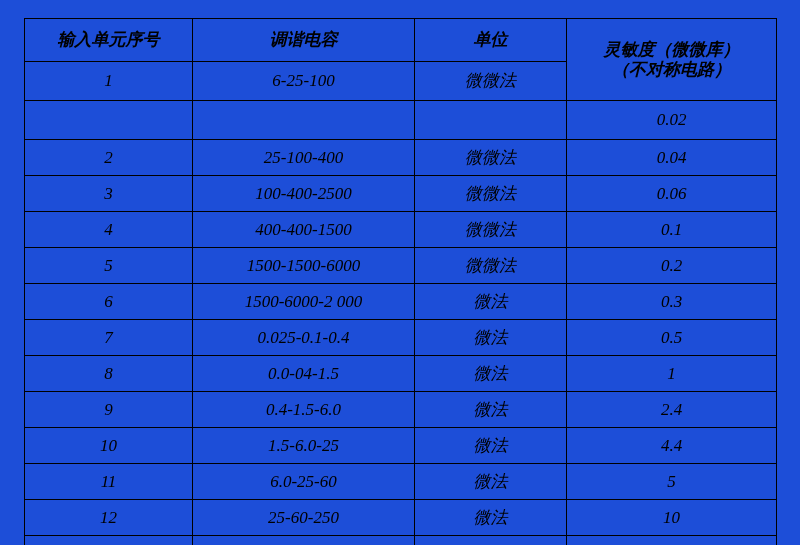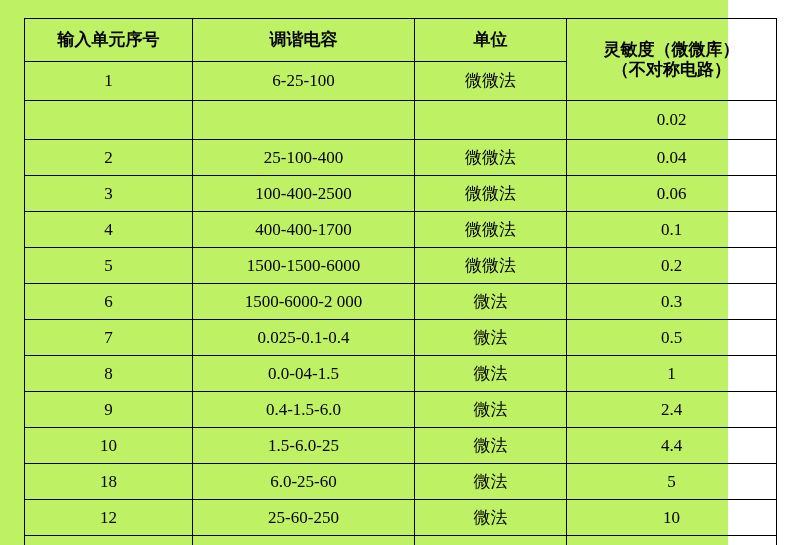--- a/index.html
+++ b/index.html
@@ -9,24 +9,25 @@
   }
   body {
     width: 800px;
     height: 545px;
     font-family: "Liberation Serif", "DejaVu Serif", serif;
     color: #000000;
     overflow: hidden;
   }
   .page {
     position: relative;
-    width: 728px;
+    width: 800px;
     height: 545px;
-    background: #bef264;
+    background: #1d4ed8;
     box-sizing: border-box;
+    font-style: italic;
   }
   .table-wrap {
     position: absolute;
     left: 24px;
     top: 18px;
     width: 752px;
   }
   table.data-table {
     border-collapse: collapse;
     width: 752px;
@@ -122,21 +123,21 @@
           <td>0.04</td>
         </tr>
         <tr class="row">
           <td>3</td>
           <td>100-400-2500</td>
           <td>微微法</td>
           <td>0.06</td>
         </tr>
         <tr class="row">
           <td>4</td>
-          <td>400-400-1700</td>
+          <td>400-400-1500</td>
           <td>微微法</td>
           <td>0.1</td>
         </tr>
         <tr class="row">
           <td>5</td>
           <td>1500-1500-6000</td>
           <td>微微法</td>
           <td>0.2</td>
         </tr>
         <tr class="row">
@@ -163,21 +164,21 @@
           <td>微法</td>
           <td>2.4</td>
         </tr>
         <tr class="row">
           <td>10</td>
           <td>1.5-6.0-25</td>
           <td>微法</td>
           <td>4.4</td>
         </tr>
         <tr class="row">
-          <td>18</td>
+          <td>11</td>
           <td>6.0-25-60</td>
           <td>微法</td>
           <td>5</td>
         </tr>
         <tr class="row">
           <td>12</td>
           <td>25-60-250</td>
           <td>微法</td>
           <td>10</td>
         </tr>

